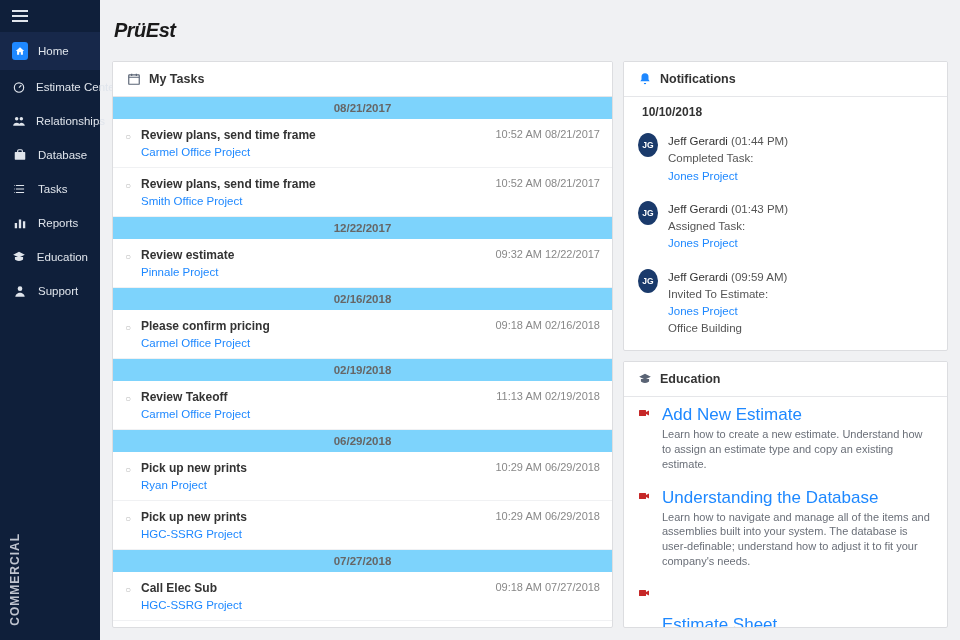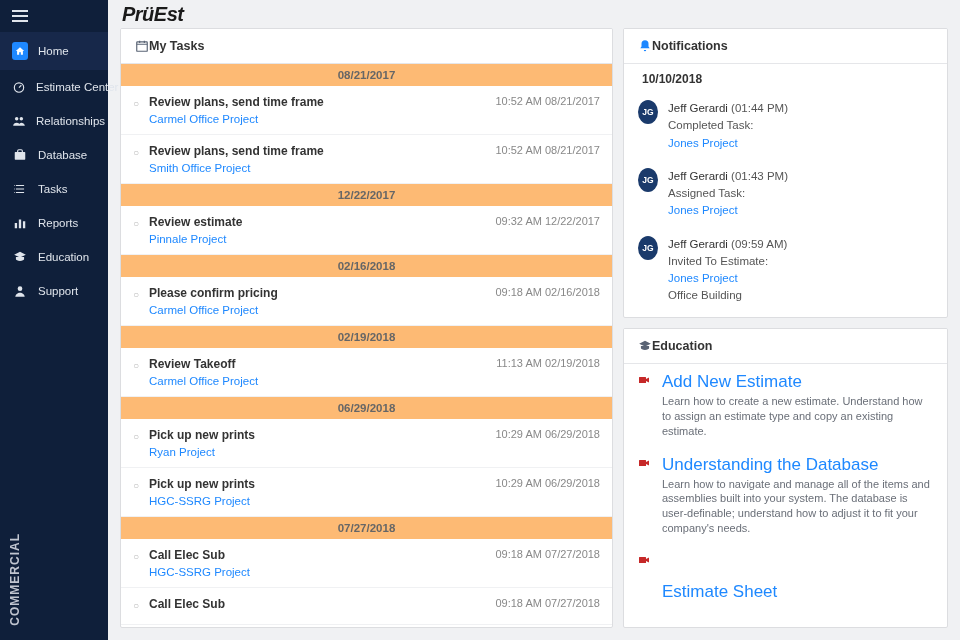--- a/index.html
+++ b/index.html
@@ -1,39 +1,39 @@
 <!DOCTYPE html>
 <html><head>
 <meta charset="utf-8">
 <style>
 * { margin: 0; padding: 0; box-sizing: border-box; }
 body { font-family: -apple-system, BlinkMacSystemFont, "Segoe UI", Arial, sans-serif; background: #f0f1f3; width: 960px; height: 640px; overflow: hidden; font-size: 12px; color: #333; }
 .app { display: flex; height: 640px; }
-.sidebar { width: 108px; background: #0f1f3a; display: flex; flex-direction: column; color: #e0e5ec; flex-shrink: 0; }
+.sidebar { width: 100px; background: #0f1f3a; display: flex; flex-direction: column; color: #e0e5ec; flex-shrink: 0; }
 .hamburger { padding: 10px 12px; cursor: pointer; }
 .hamburger-icon { width: 16px; height: 12px; display: flex; flex-direction: column; justify-content: space-between; }
 .hamburger-icon span { display: block; height: 2px; background: #e0e5ec; }
 .nav { list-style: none; }
 .nav-item { display: flex; align-items: center; padding: 10px 12px; font-size: 11.5px; cursor: pointer; gap: 10px; white-space: nowrap; }
 .nav-item .icon { width: 16px; text-align: center; display: inline-flex; justify-content: center; align-items: center; }
 .nav-item.active .icon-box { background: #1e88ff; border-radius: 3px; padding: 3px; }
 .nav-item.active { background: #17284a; }
 .vertical-label { margin-top: auto; writing-mode: vertical-rl; transform: rotate(180deg); font-size: 12px; font-weight: 700; letter-spacing: 1px; padding: 14px 8px; color: #c0c5d0; }
 .main { flex: 1; display: flex; flex-direction: column; }
-.topbar { height: 28px; display: flex; align-items: center; padding: 0 14px; background: #f0f1f3; }
+.topbar { height: 61px; display: flex; align-items: center; padding: 0 14px; background: #f0f1f3; }
 .logo { font-weight: 900; font-size: 20px; color: #1a1a1a; letter-spacing: -0.5px; font-style: italic; }
 .content { flex: 1; padding: 0 12px 12px 12px; display: flex; gap: 10px; overflow: hidden; }
 .col-left { flex: 1 1 480px; display: flex; flex-direction: column; overflow: hidden; }
 .col-right { flex: 0 0 325px; display: flex; flex-direction: column; gap: 10px; overflow: hidden; }
 .panel { background: #fff; border: 1px solid #dcdde0; border-radius: 2px; overflow: hidden; display: flex; flex-direction: column; }
 .panel.flex1 { flex: 1; min-height: 0; }
-.panel-header { display: flex; align-items: center; padding: 10px 14px; border-bottom: 1px solid #e5e6e9; background: #fff; font-weight: 600; font-size: 12.5px; color: #333; flex-shrink: 0; }
+.panel-header { display: flex; align-items: center; gap: 8px; padding: 10px 14px; border-bottom: 1px solid #e5e6e9; background: #fff; font-weight: 600; font-size: 12.5px; color: #333; flex-shrink: 0; }
 .panel-header .hicon { width: 14px; height: 14px; display: inline-flex; align-items: center; justify-content: center; color: #5a6475; }
 .panel-body { overflow-y: auto; flex: 1; min-height: 0; }
-.date-header { background: #fdba74; padding: 5px 0; text-align: center; font-size: 11.5px; color: #666; font-weight: 600; }
+.date-header { background: #7dd3fc; padding: 5px 0; text-align: center; font-size: 11.5px; color: #666; font-weight: 600; }
 .task-row { display: flex; align-items: flex-start; padding: 9px 12px; border-bottom: 1px solid #f0f1f3; gap: 8px; }
 .task-bullet { width: 8px; color: #bbb; font-size: 10px; padding-top: 3px; }
 .task-main { flex: 1; }
 .task-title { font-size: 12px; color: #333; font-weight: 600; margin-bottom: 4px; }
 .task-project { font-size: 11.5px; color: #1e88ff; cursor: pointer; }
 .task-time { font-size: 11px; color: #888; white-space: nowrap; }
 .notif-date { padding: 8px 18px; font-size: 12px; font-weight: 600; color: #333; }
 .notif-item { display: flex; padding: 6px 14px 10px 14px; gap: 10px; }
 .avatar { width: 20px; height: 24px; border-radius: 50%; background: #1a3a6b; color: #fff; font-size: 8.5px; font-weight: 600; display: flex; align-items: center; justify-content: center; flex-shrink: 0; }
 .notif-body { flex: 1; font-size: 11.5px; line-height: 1.5; color: #555; }

